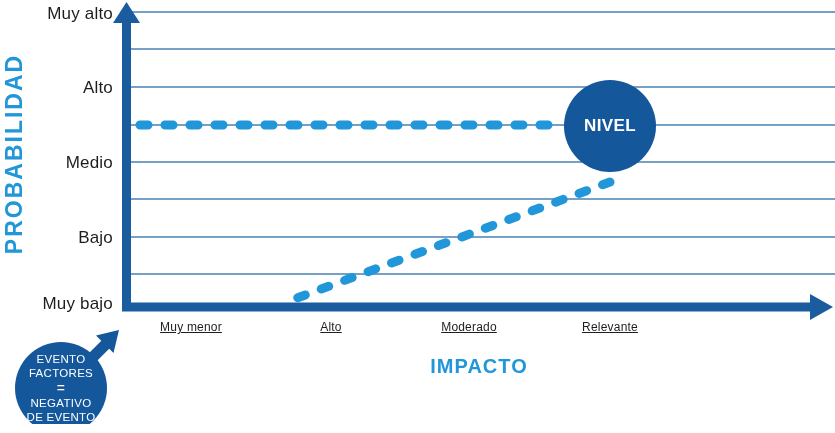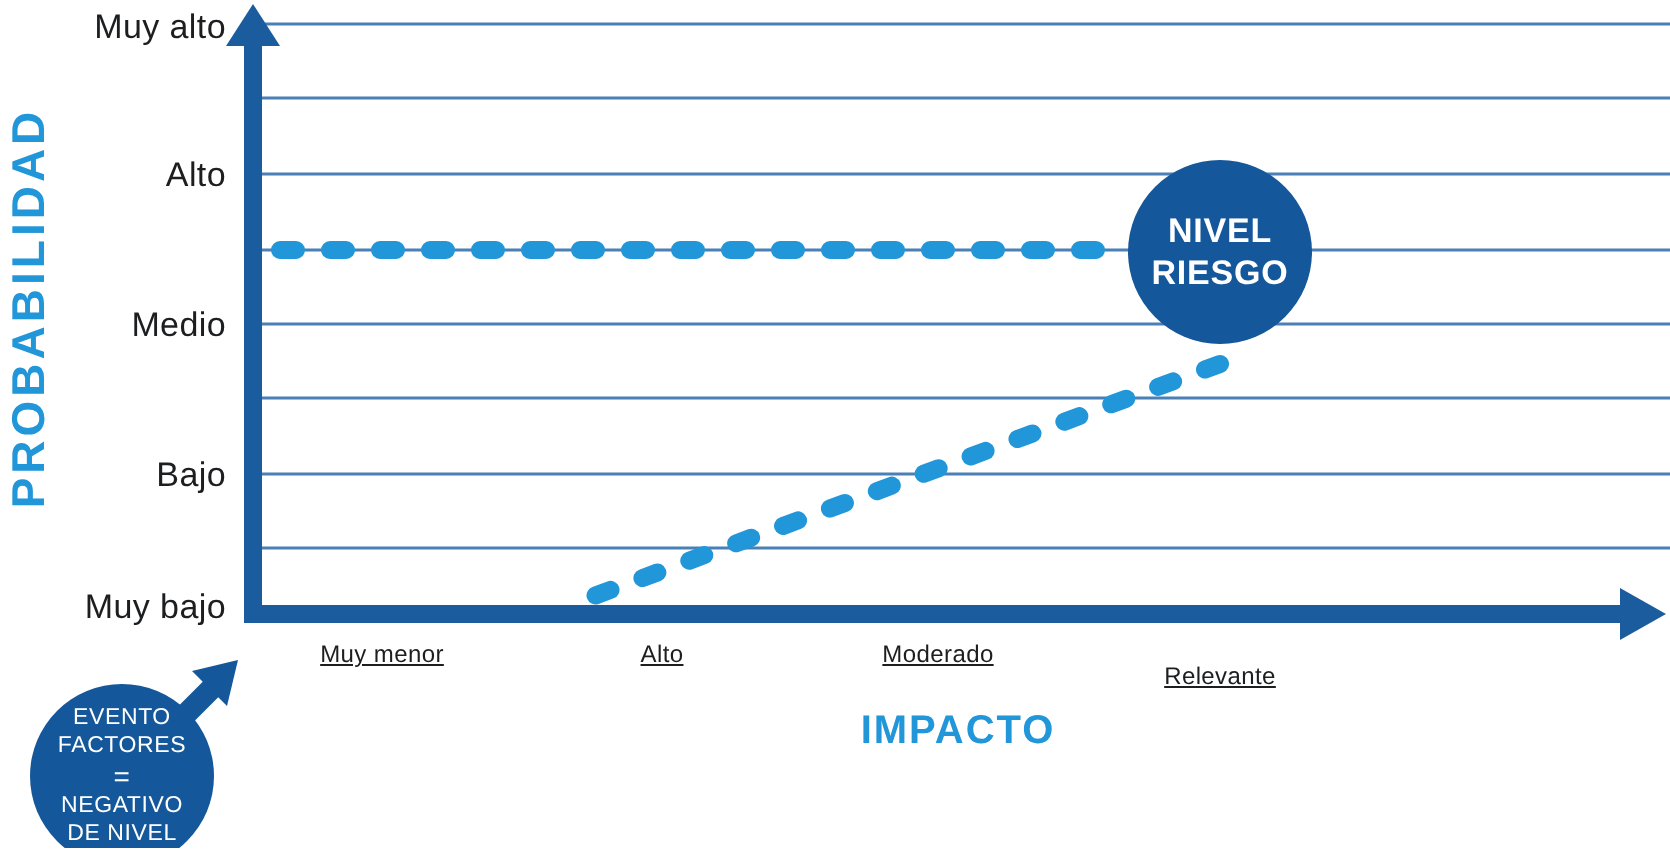--- a/index.html
+++ b/index.html
@@ -82,31 +82,30 @@
 
   <div class="lbl y-lbl" style="top:14px">Muy alto</div>
   <div class="lbl y-lbl" style="top:88px">Alto</div>
   <div class="lbl y-lbl" style="top:163px">Medio</div>
   <div class="lbl y-lbl" style="top:238px">Bajo</div>
   <div class="lbl y-lbl" style="top:304px">Muy bajo</div>
 
   <div class="lbl x-lbl" style="left:191px;top:327px">Muy menor</div>
   <div class="lbl x-lbl" style="left:331px;top:327px">Alto</div>
   <div class="lbl x-lbl" style="left:469px;top:327px">Moderado</div>
-  <div class="lbl x-lbl" style="left:610px;top:338px">Relevante</div>
+  <div class="lbl x-lbl" style="left:610px;top:327px">Relevante</div>
 
   <div class="y-title">PROBABILIDAD</div>
   <div class="x-title">IMPACTO</div>
 
   <div class="bubble-text">
     <div>NIVEL</div>
-    <div>RIESGO</div>
   </div>
 
   <div class="badge-text">
     <div>EVENTO</div>
     <div>FACTORES</div>
     <div class="eq">=</div>
     <div>NEGATIVO</div>
-    <div>DE NIVEL</div>
+    <div>DE EVENTO</div>
   </div>
 
 </div>
 
 </body></html>

